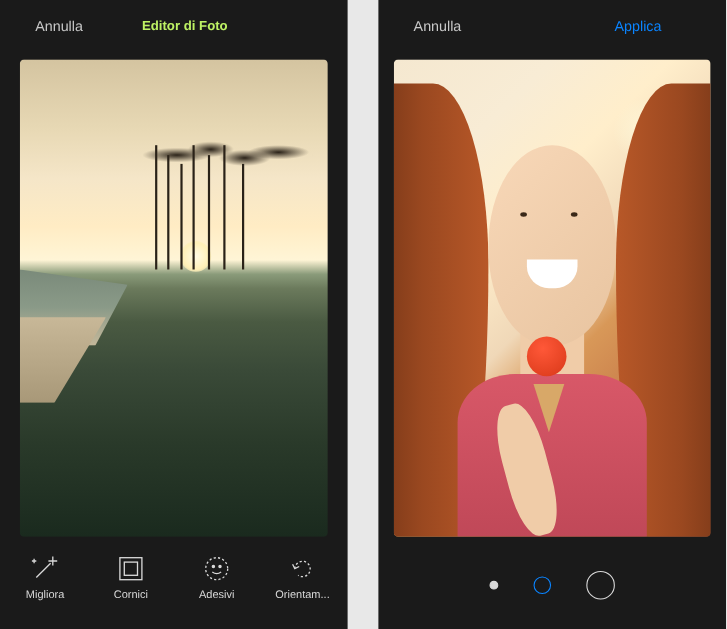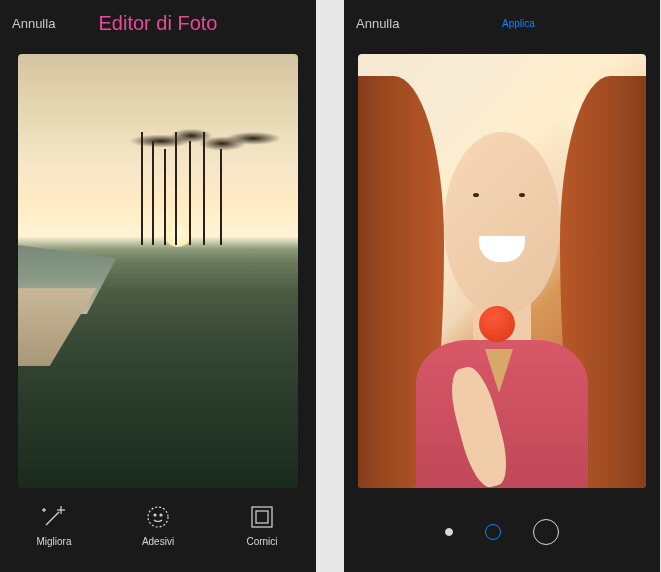--- a/index.html
+++ b/index.html
@@ -25,39 +25,40 @@
       overflow: hidden;
     }
     .header {
       height: 46px;
       display: flex;
       align-items: center;
       justify-content: space-between;
       padding: 0 12px;
       color: #fff;
       font-size: 14px;
+      margin-left: 20px;
     }
     .header-left {
       flex: 1;
       text-align: left;
       color: #c8c8c8;
       font-size: 13px;
     }
     .header-center {
       flex: 2;
       text-align: center;
-      font-weight: 400;
-      font-size: 20px;
-      color: #ec4899;
+      font-weight: 700;
+      font-size: 12px;
+      color: #bef264;
     }
     .header-right {
       flex: 1;
-      text-align: left;
+      text-align: center;
       color: #0a84ff;
-      font-size: 10px;
+      font-size: 13px;
     }
     .canvas {
       flex: 1;
       margin: 8px 18px 12px 18px;
       border-radius: 4px;
       overflow: hidden;
       position: relative;
     }
     
     .beach-scene {
@@ -328,36 +329,45 @@
           <line x1="16" y1="6" x2="24" y2="6"></line>
           <line x1="3" y1="4" x2="3" y2="8"></line>
           <line x1="1" y1="6" x2="5" y2="6"></line>
         </svg>
       </div>
       <span>Migliora</span>
     </div>
     <div class="tool">
       <div class="tool-icon">
         <svg viewBox="0 0 26 26" width="26" height="26">
+          <rect x="3" y="3" width="20" height="20"></rect>
+          <rect x="7" y="7" width="12" height="12"></rect>
+        </svg>
+      </div>
+      <span>Cornici</span>
+    </div>
+    <div class="tool">
+      <div class="tool-icon">
+        <svg viewBox="0 0 26 26" width="26" height="26">
           <circle cx="13" cy="13" r="10" stroke-dasharray="2,2"></circle>
           <circle cx="10" cy="11" r="1" fill="#d8d8d8"></circle>
           <circle cx="16" cy="11" r="1" fill="#d8d8d8"></circle>
           <path d="M9 16 Q13 19 17 16"></path>
         </svg>
       </div>
       <span>Adesivi</span>
     </div>
     <div class="tool">
       <div class="tool-icon">
         <svg viewBox="0 0 26 26" width="26" height="26">
-          <rect x="3" y="3" width="20" height="20"></rect>
-          <rect x="7" y="7" width="12" height="12"></rect>
+          <path d="M6 13 A7 7 0 1 1 9 19" stroke-dasharray="2,2"></path>
+          <polyline points="4,9 6,13 10,11" fill="none"></polyline>
         </svg>
       </div>
-      <span>Cornici</span>
+      <span>Orientam...</span>
     </div>
   </div>
 </div>
 
 <div class="phone phone2">
   <div class="header">
     <div class="header-left">Annulla</div>
     <div class="header-right">Applica</div>
   </div>
   <div class="canvas">

